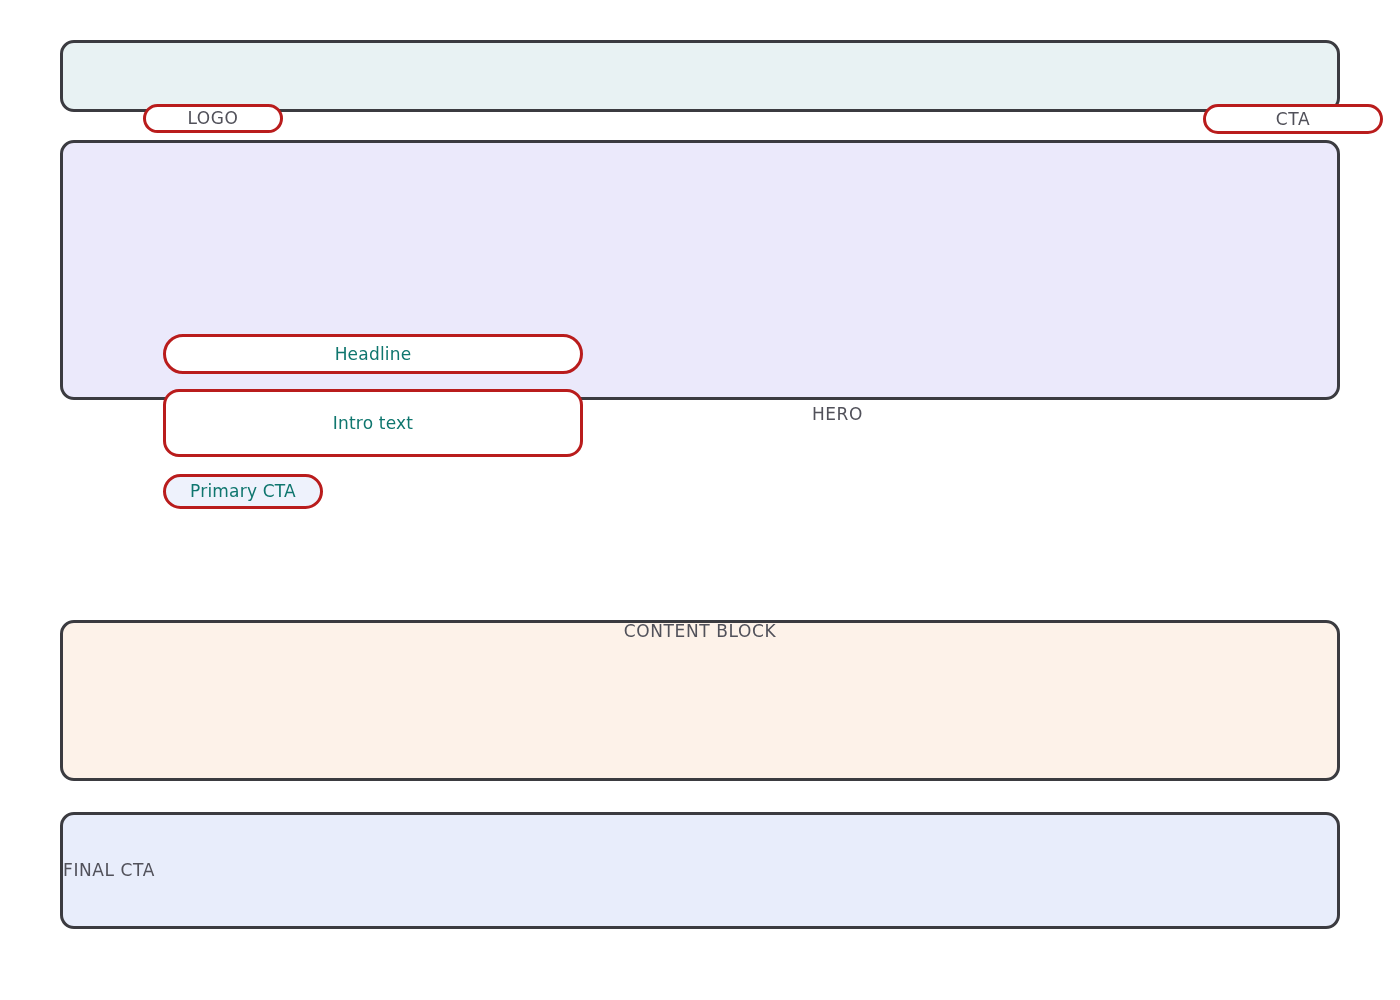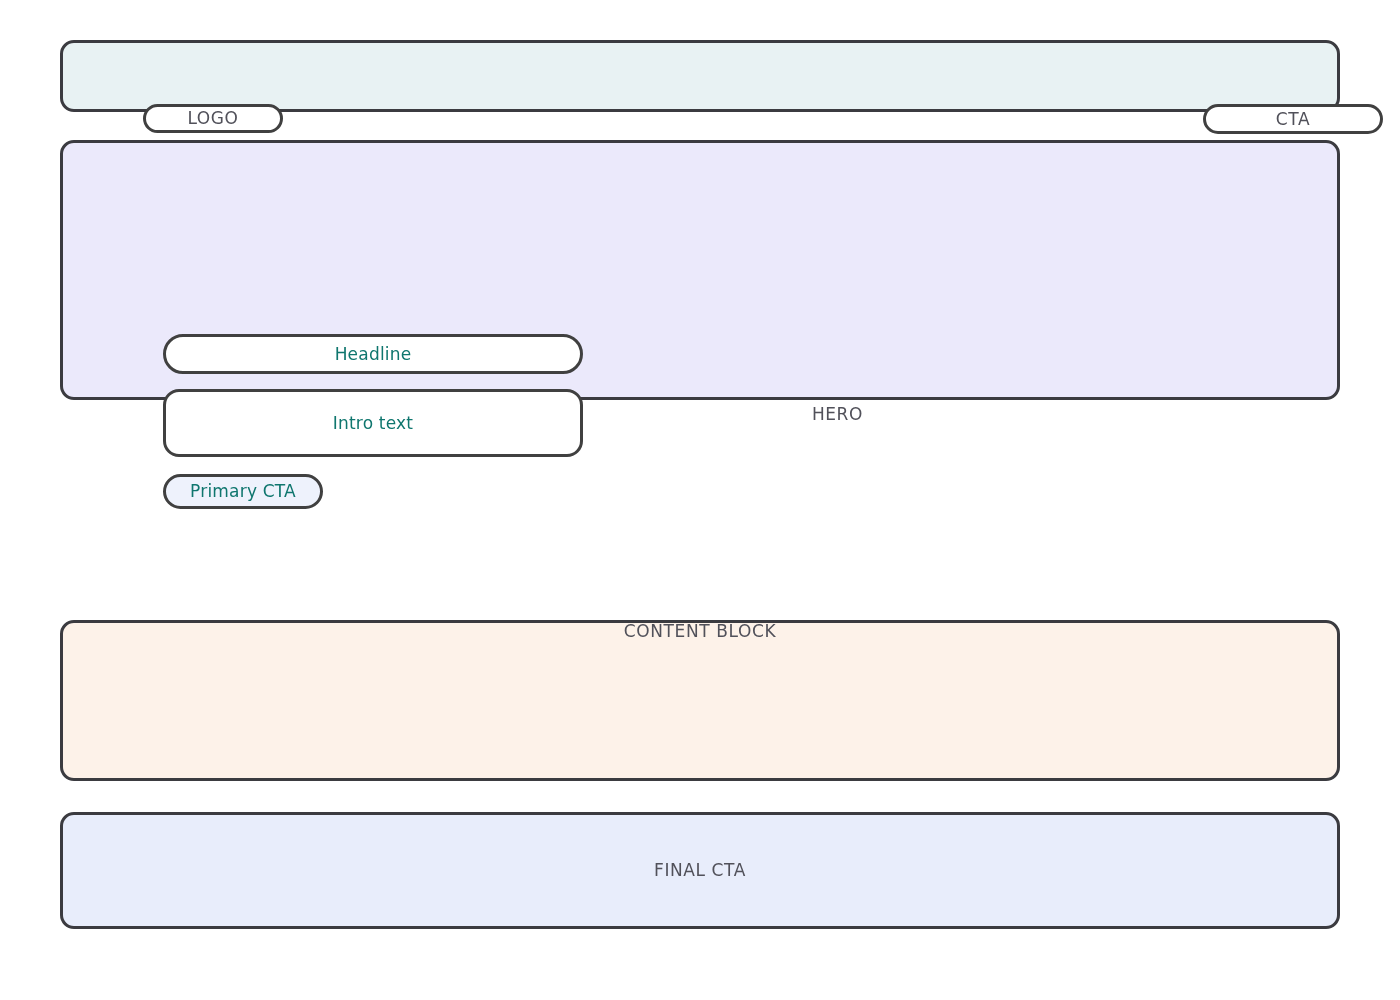--- a/index.html
+++ b/index.html
@@ -28,21 +28,21 @@
   .panel {
     position: absolute;
     border: 3px solid #3b3b40;
     box-sizing: border-box;
     border-radius: 14px;
   }
 
   
   .box {
     position: absolute;
-    border: 3px solid #404040;
+    border: 3px solid #b91c1c;
     box-sizing: border-box;
     background: #ffffff;
     display: flex;
     align-items: center;
     justify-content: center;
   }
 
   .label {
     color: #0f766e;
     font-size: 17px;
@@ -132,21 +132,20 @@
     justify-content: center;
   }
 
   
   #final-cta-panel {
     left: 60px; top: 812px;
     width: 1280px; height: 117px;
     background: #e8edfb;
     display: flex;
     align-items: center;
-    justify-content: center;
   }
 </style>
 </head>
 <body>
 
 <div class="canvas">
 
   <div class="panel" id="header-panel">
     <div class="box pill" id="logo-pill">
       <span class="label-caps">LOGO</span>

